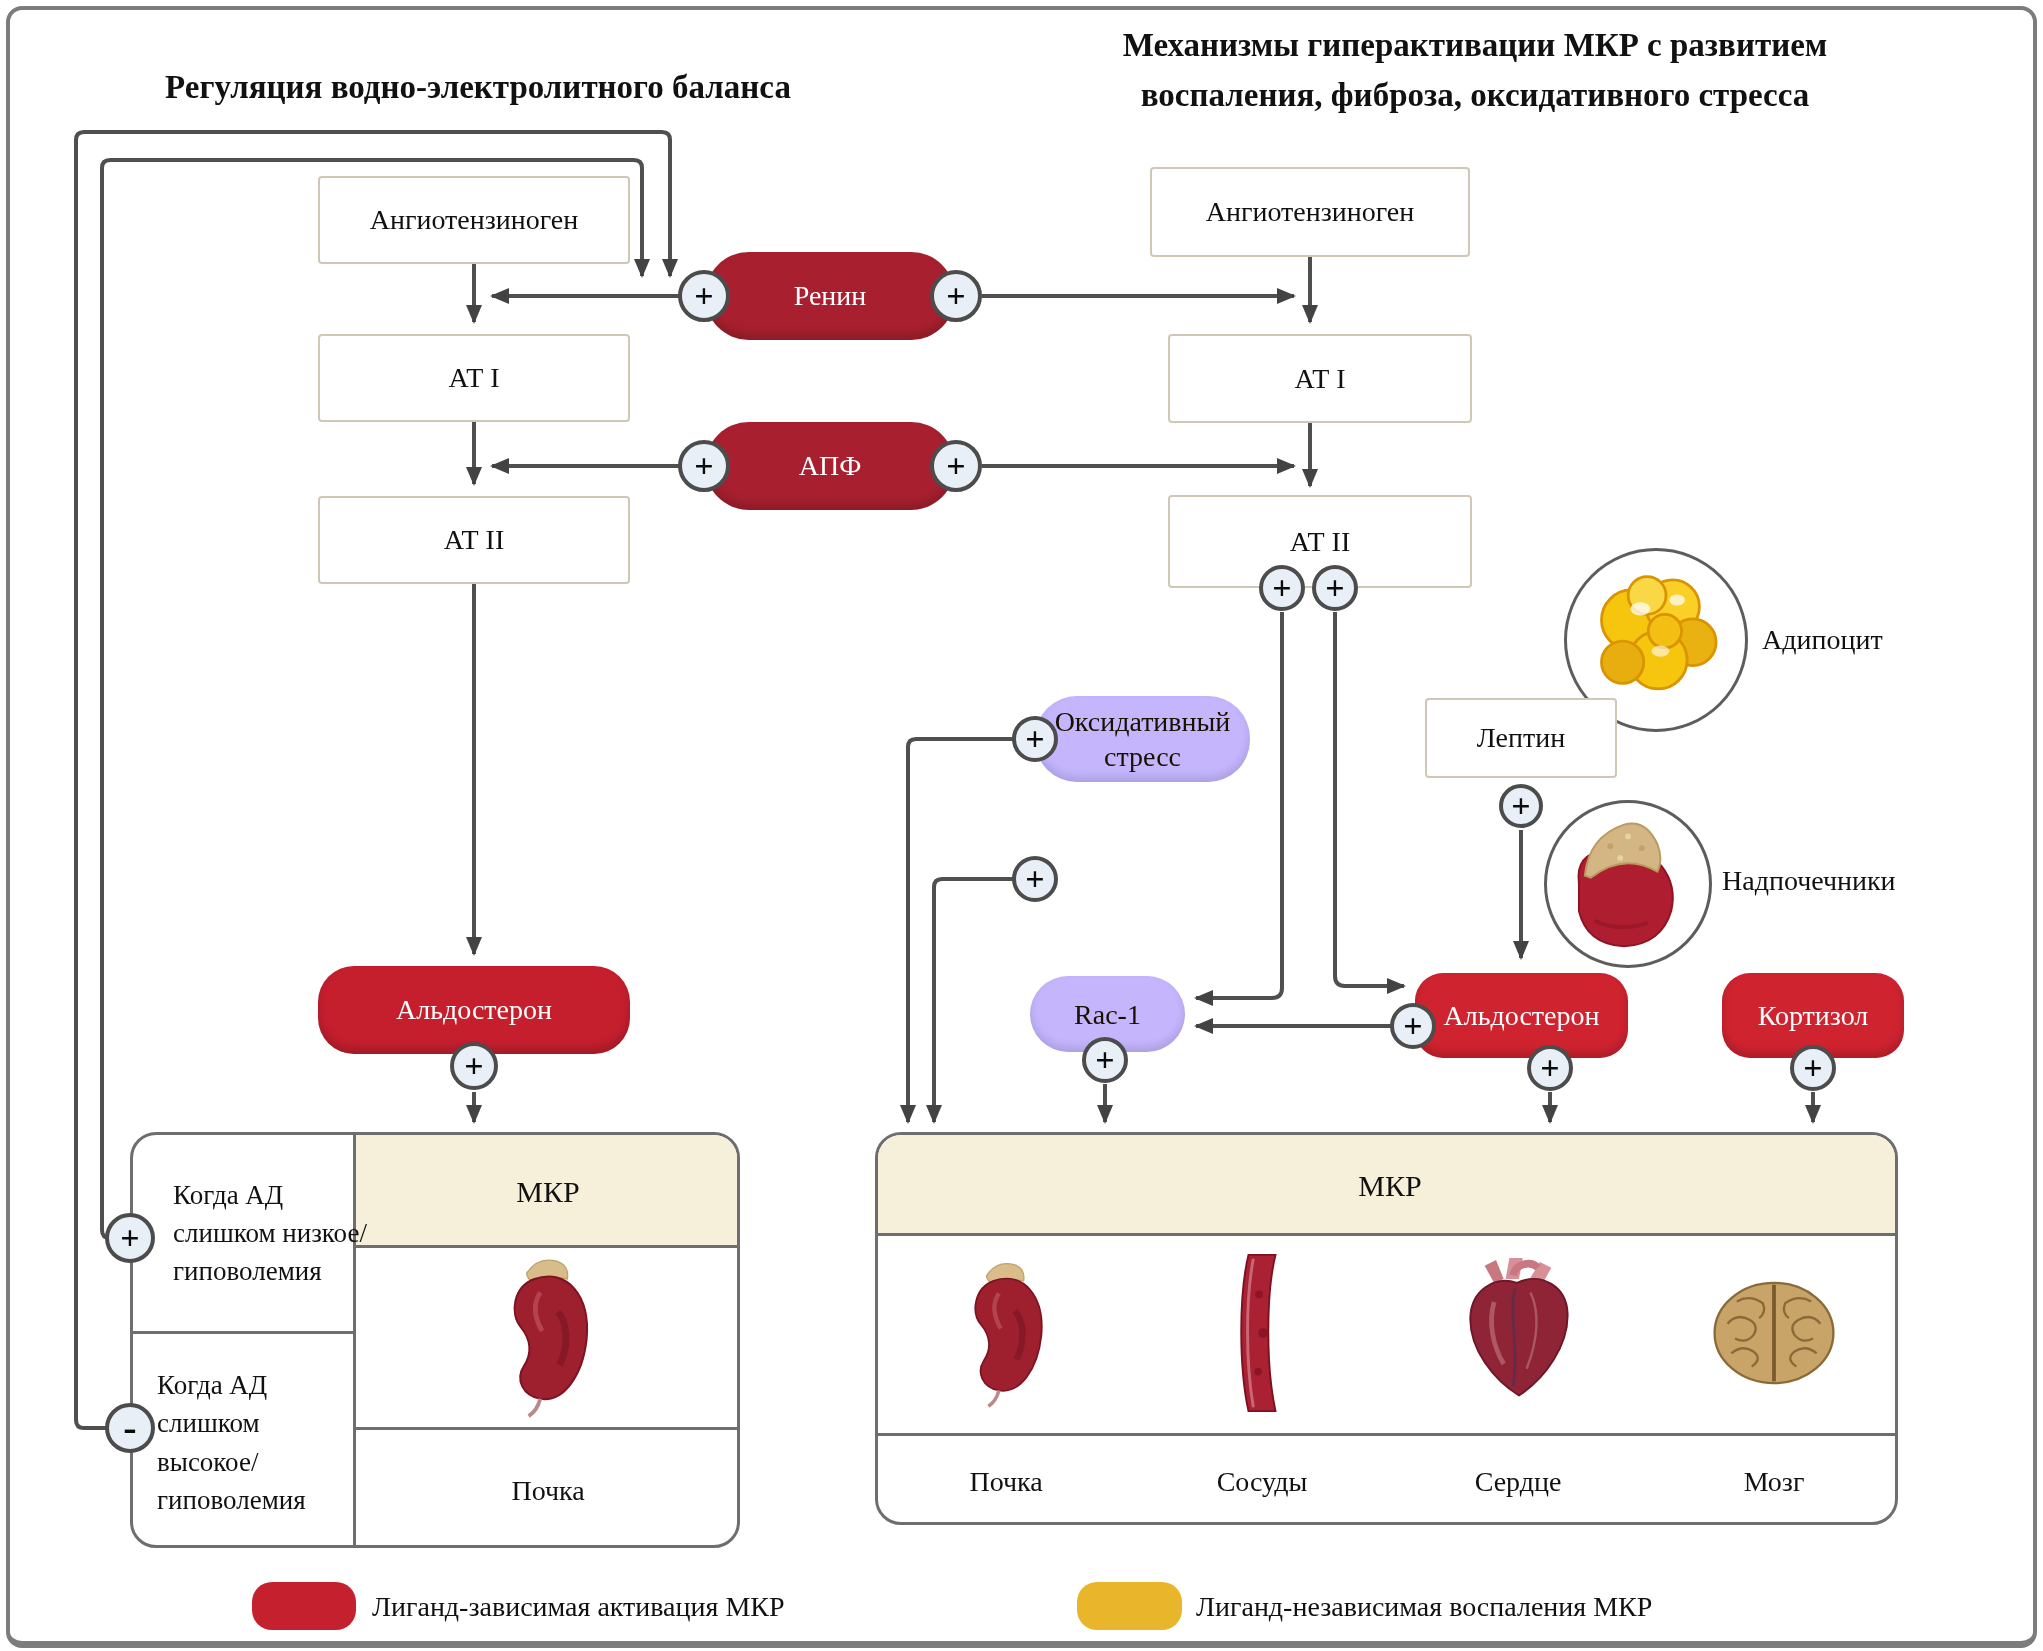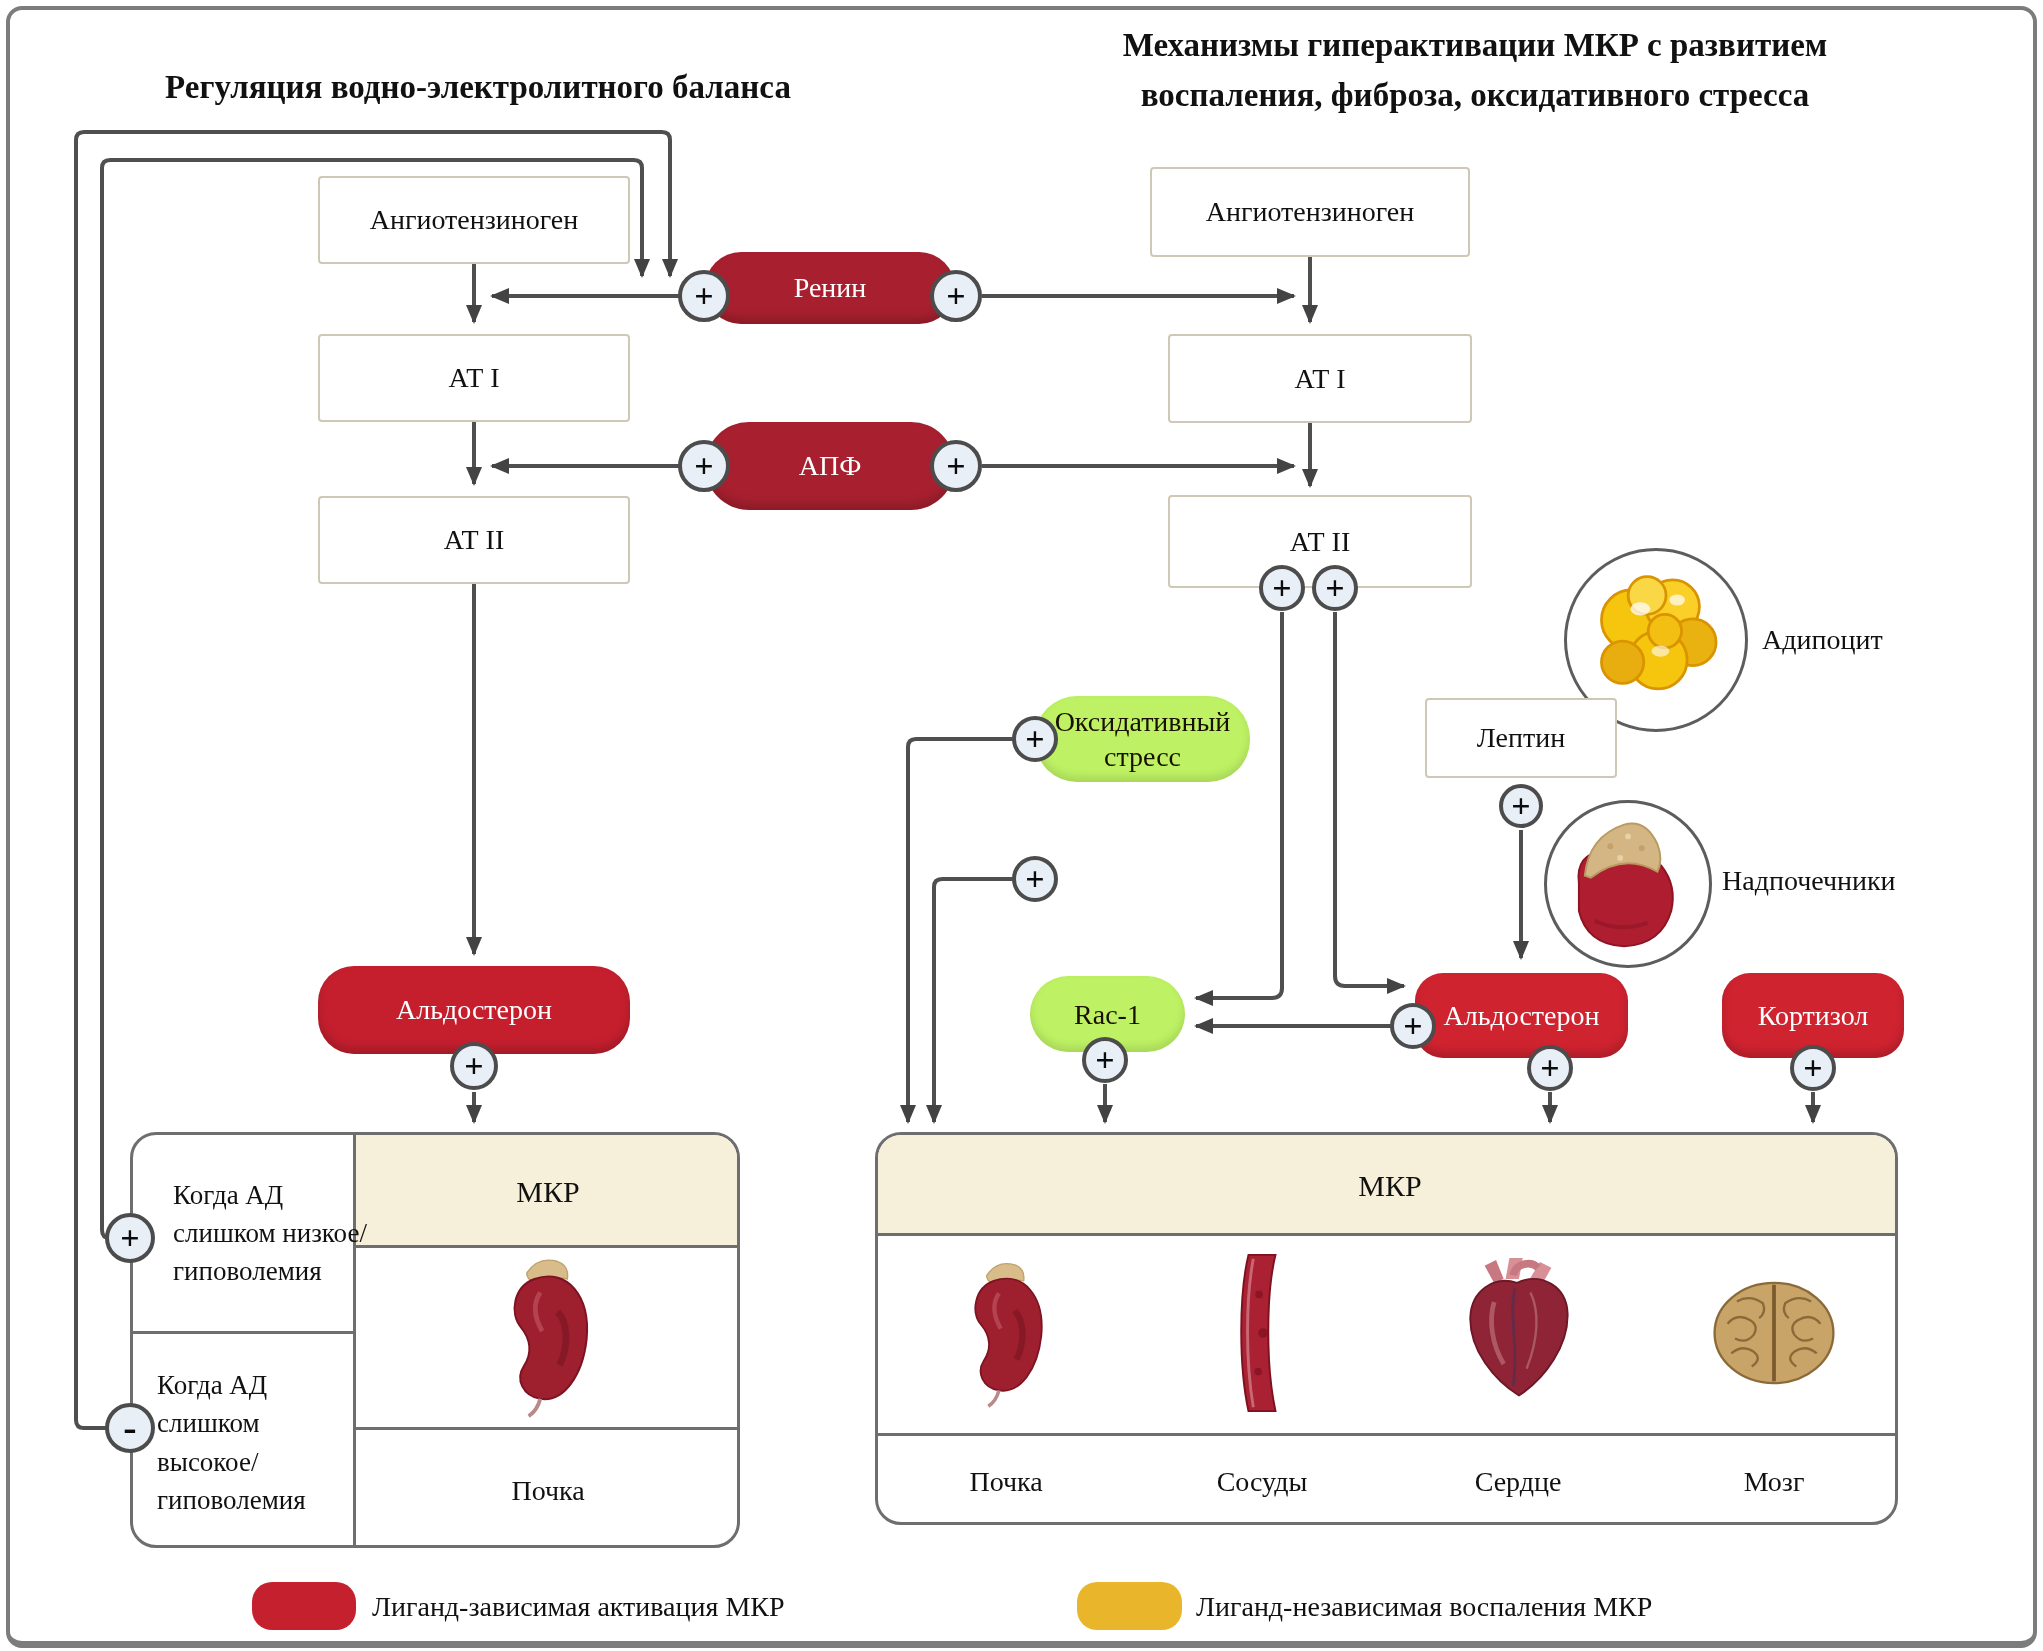--- a/index.html
+++ b/index.html
@@ -12,21 +12,21 @@
   .nbox{position:absolute;background:#fff;border:2px solid #cfc8b6;border-radius:4px;
         display:flex;align-items:center;justify-content:center;text-align:center;
         font-size:28px;z-index:3;box-sizing:border-box;padding:16px 10px;}
   .rpill{position:absolute;border-radius:44px;display:flex;align-items:center;justify-content:center;
          text-align:center;font-size:28px;color:#fff;z-index:3;box-sizing:border-box;
          background:#a8202f;box-shadow:inset 0 -6px 10px rgba(0,0,0,.18);}
   .rpill.bright{background:#d02330;border-radius:28px;}
   .rpill.mid{background:#c51f2e;border-radius:36px;}
   .ypill{position:absolute;border-radius:42px;display:flex;align-items:center;justify-content:center;
          text-align:center;font-size:28px;color:#191000;z-index:3;box-sizing:border-box;
-         background:#bef264;box-shadow:inset 0 -5px 8px rgba(0,0,0,.12);line-height:1.25;padding:0 14px;}
+         background:#c4b5fd;box-shadow:inset 0 -5px 8px rgba(0,0,0,.12);line-height:1.25;padding:0 14px;}
   .sc{position:absolute;border-radius:50%;background:#e9eff7;border:4px solid #4c4c4c;
       display:flex;align-items:center;justify-content:center;
       font-weight:700;font-size:34px;color:#0c0c0c;z-index:5;box-sizing:border-box;line-height:1;}
   .mkr{position:absolute;background:#fff;border:3px solid #6e6e6e;border-radius:26px;
        overflow:hidden;z-index:3;box-sizing:border-box;}
   .mkr .hdr{position:absolute;background:#f6efda;}
   .mkr .dv{position:absolute;background:#6e6e6e;}
   .mkr .lbl{position:absolute;font-size:28px;text-align:center;transform:translate(-50%,-50%);white-space:nowrap;}
   .cond{position:absolute;display:flex;align-items:center;font-size:27px;line-height:1.42;
         padding-left:24px;box-sizing:border-box;text-align:left;}
@@ -83,21 +83,21 @@
       <path d="M 1813 1092 L 1813 1122" marker-end="url(#ah)"></path>
 
       <path d="M 122 1238 L 110 1238 Q 102 1238 102 1230 L 102 168 Q 102 160 110 160 L 634 160 Q 642 160 642 168 L 642 276" marker-end="url(#ah)"></path>
       <path d="M 122 1428 L 84 1428 Q 76 1428 76 1420 L 76 140 Q 76 132 84 132 L 662 132 Q 670 132 670 140 L 670 276" marker-end="url(#ah)"></path>
     </g>
   </svg>
 
   <div class="nbox" style="left:318px;top:176px;width:312px;height:88px;">Ангиотензиноген</div>
   <div class="nbox" style="left:318px;top:334px;width:312px;height:88px;">АТ I</div>
   <div class="nbox" style="left:318px;top:496px;width:312px;height:88px;">АТ II</div>
-  <div class="rpill" style="left:705px;top:252px;width:250px;height:72px;">Ренин</div>
+  <div class="rpill" style="left:705px;top:252px;width:250px;height:88px;">Ренин</div>
   <div class="rpill" style="left:705px;top:422px;width:250px;height:88px;">АПФ</div>
   <div class="rpill mid" style="left:318px;top:966px;width:312px;height:88px;">Альдостерон</div>
 
   <div class="mkr" style="left:130px;top:1132px;width:610px;height:416px;">
     <div class="hdr" style="left:220px;top:0;width:390px;height:110px;"></div>
     <div class="dv" style="left:220px;top:0;width:3px;height:416px;"></div>
     <div class="dv" style="left:0;top:196px;width:220px;height:3px;"></div>
     <div class="dv" style="left:220px;top:110px;width:390px;height:3px;"></div>
     <div class="dv" style="left:220px;top:292px;width:390px;height:3px;"></div>
     <div class="lbl" style="left:415px;top:57px;font-size:30px;">МКР</div>

